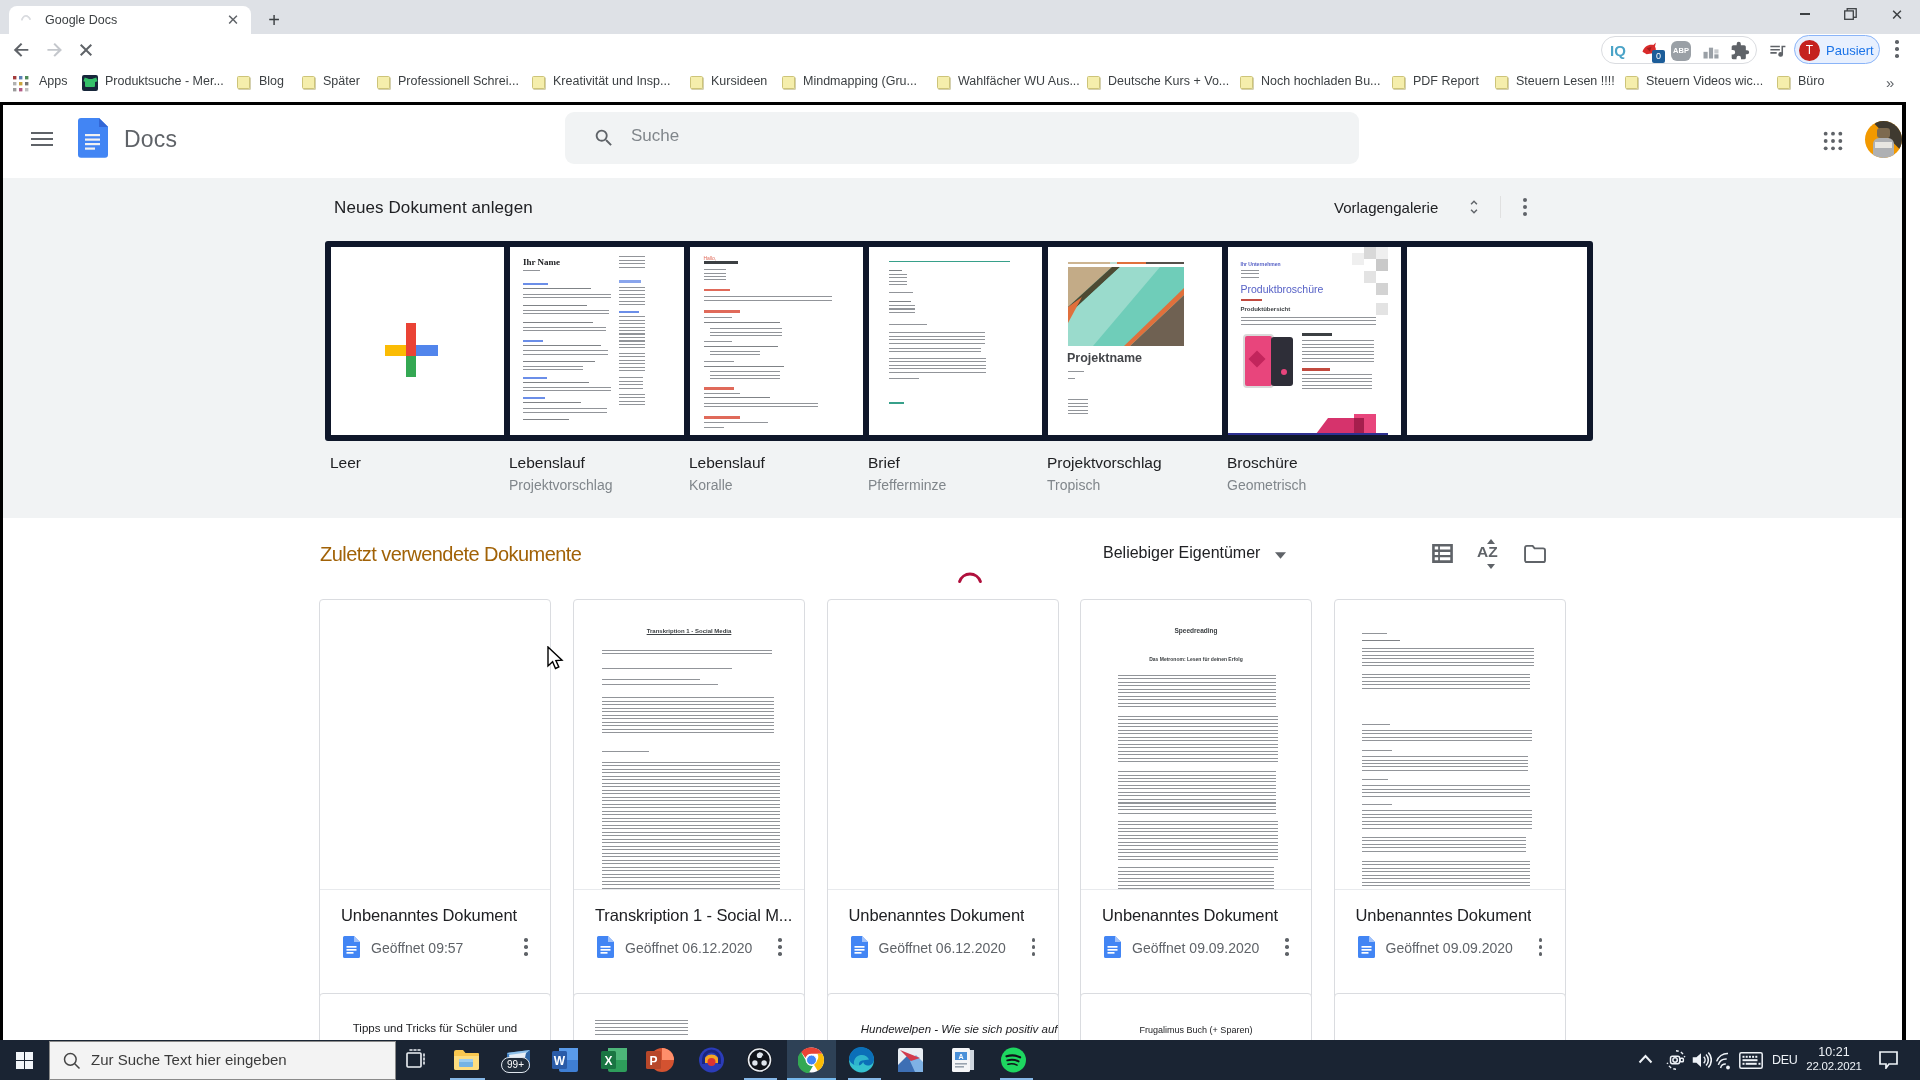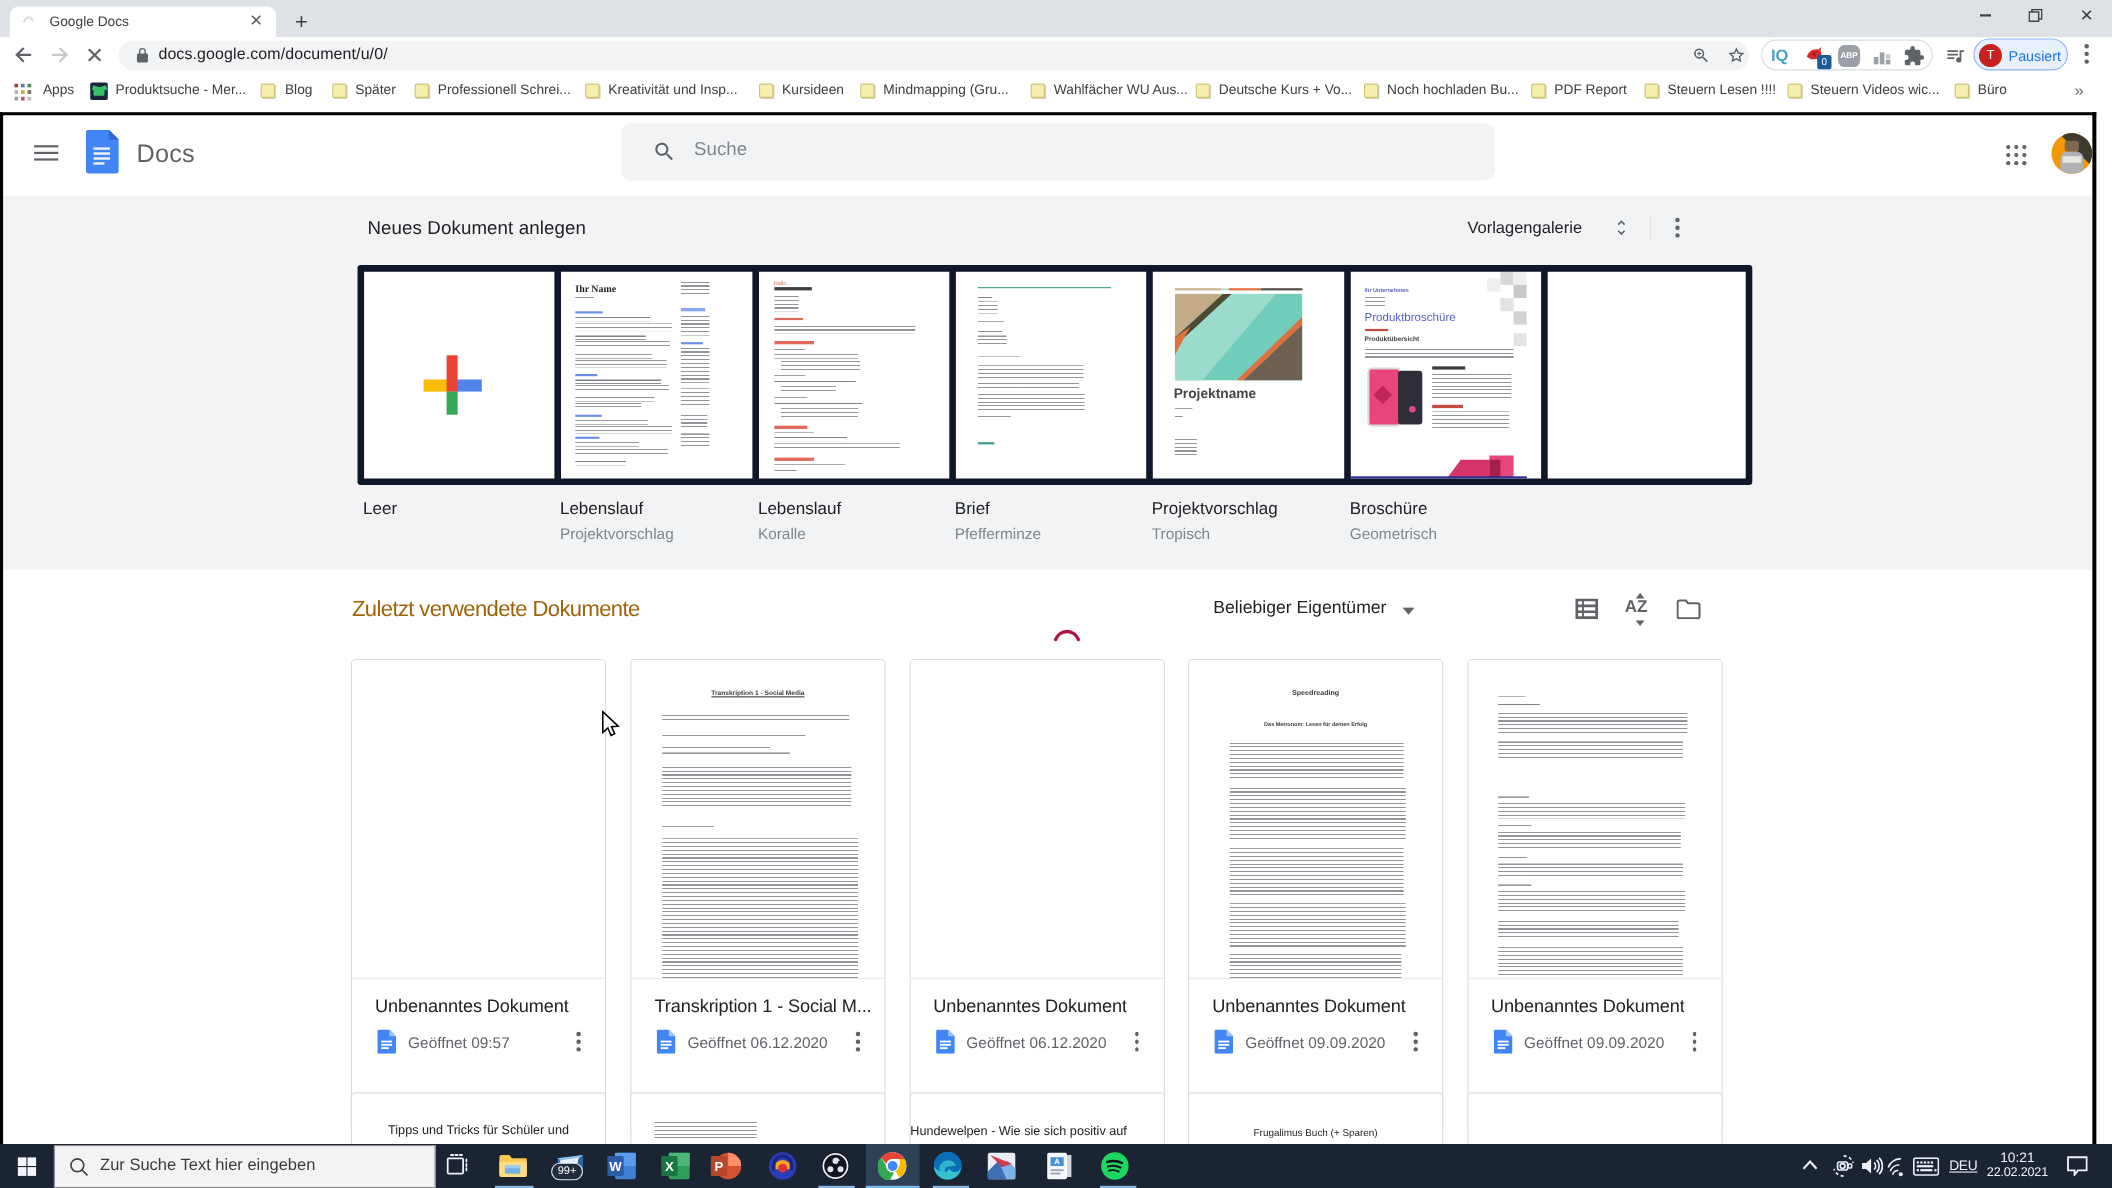--- a/index.html
+++ b/index.html
@@ -93,34 +93,20 @@
   <div id="toolbar" class="abs">
     <svg class="navic abs" style="left:9px;" viewBox="0 0 26 26">
         <path d="M20 12H8.5l5-5-1.6-1.6L4.2 13l7.7 7.6 1.6-1.6-5-5H20z" fill="#5f6368" transform="scale(0.92) translate(1,1)"></path>
       </svg>
     <svg class="navic abs" style="left:41px;" viewBox="0 0 26 26">
         <path d="M6 12h11.5l-5-5 1.6-1.6L21.8 13l-7.7 7.6-1.6-1.6 5-5H6z" fill="#c4c7cc" transform="scale(0.92) translate(1,1)"></path>
       </svg>
     <svg class="navic abs" style="left:73px;" viewBox="0 0 26 26">
         <path d="M19 8.4L17.6 7 13 11.6 8.4 7 7 8.4l4.6 4.6L7 17.6 8.4 19l4.6-4.6 4.6 4.6 1.4-1.4-4.6-4.6z" fill="#5f6368"></path>
       </svg>
-    <div id="omnibox" class="abs">
-      <svg class="abs" style="left:14px;top:6px;" width="15" height="15" viewBox="0 0 24 24">
-          <path fill="#5f6368" d="M12 1a5 5 0 0 0-5 5v3H6a2 2 0 0 0-2 2v9a2 2 0 0 0 2 2h12a2 2 0 0 0 2-2v-9a2 2 0 0 0-2-2h-1V6a5 5 0 0 0-5-5zm-3 5a3 3 0 0 1 6 0v3H9z"></path>
-        </svg>
-      <div class="url">docs.google.com/document/u/0/</div>
-      <svg class="abs" style="left:1430px;top:5px;" width="17" height="17" viewBox="0 0 24 24">
-          <path fill="#5f6368" d="M15.5 14h-.8l-.3-.3a6.5 6.5 0 1 0-.7.7l.3.3v.8l5 5 1.5-1.5zm-6 0a4.5 4.5 0 1 1 0-9 4.5 4.5 0 0 1 0 9z"></path>
-          <rect x="6.8" y="8.8" width="5.4" height="1.4" fill="#5f6368"></rect>
-          <rect x="8.8" y="6.8" width="1.4" height="5.4" fill="#5f6368"></rect>
-        </svg>
-      <svg class="abs" style="left:1462px;top:5px;" width="17" height="17" viewBox="0 0 24 24">
-          <path fill="none" stroke="#5f6368" stroke-width="1.8" d="M12 3.6l2.5 5.2 5.7.7-4.2 3.9 1.1 5.6L12 16.2 6.9 19l1.1-5.6-4.2-3.9 5.7-.7z"></path>
-        </svg>
-    </div>
     <div id="extpill" class="abs">
       <div class="abs" style="left:8px;top:5px;font-size:15px;font-weight:bold;color:#4aa3c7;">IQ</div>
       <svg class="abs" style="left:38px;top:3px;" width="20" height="20" viewBox="0 0 24 24">
           <path fill="#d92b2b" d="M3 14 C5 8 10 5 16 6 L19 3 L18 8 C20 11 19 15 15 16 L8 17 Z"></path>
           <path fill="#a61e1e" d="M8 10 L14 8 L12 14 Z"></path>
         </svg>
       <div class="abs" style="left:50px;top:13px;width:13px;height:13px;background:#1c5d99;border-radius:2px;color:#fff;font-size:9px;text-align:center;line-height:13px;">0</div>
       <div class="abs" style="left:69px;top:4px;width:20px;height:20px;background:#9aa0a6;border-radius:6px;color:#fff;font-size:7.5px;font-weight:bold;text-align:center;line-height:20px;">ABP</div>
       <svg class="abs" style="left:99px;top:4px;" width="20" height="20" viewBox="0 0 24 24">
           <rect x="3" y="13" width="5" height="8" fill="#9aa0a6"></rect>
@@ -540,21 +526,21 @@
         </div>
     </div>
 
     <div class="dcard" style="left:316px;top:475px;">
       <div class="abs" style="left:0;top:28px;width:230px;text-align:center;font-size:11.5px;color:#202124;">Tipps und Tricks für Schüler und</div>
     </div>
     <div class="dcard" style="left:570px;top:475px;">
       <div class="tll" style="left:21px;top:26px;width:93px;height:16px;"></div>
     </div>
     <div class="dcard" style="left:823.5px;top:475px;">
-      <div class="abs" style="left:0;top:29px;width:230px;text-align:left;font-size:11.5px;color:#202124;">Hundewelpen - Wie sie sich positiv auf</div>
+      <div class="abs" style="left:0;top:29px;width:230px;text-align:right;font-size:11.5px;color:#202124;font-style:italic;">Hundewelpen - Wie sie sich positiv auf</div>
     </div>
     <div class="dcard" style="left:1077px;top:475px;">
       <div class="abs" style="left:0;top:31px;width:230px;text-align:center;font-size:9px;color:#202124;">Frugalimus Buch (+ Sparen)</div>
     </div>
     <div class="dcard" style="left:1330.5px;top:475px;"></div>
 
     <svg class="abs" style="left:541px;top:128px;" width="22" height="26" viewBox="0 0 22 26">
         <path d="M4 1 L4 20 L8.6 15.8 L11.5 22.5 L14.8 21 L11.9 14.6 L18 14.2 Z" fill="#fff" stroke="#000" stroke-width="1.4"></path>
       </svg>
   </div>
@@ -739,21 +725,21 @@
           <rect x="6.7" y="3.8" width="2" height="2"></rect>
           <rect x="9.9" y="3.8" width="2" height="2"></rect>
           <rect x="13.1" y="3.8" width="2" height="2"></rect>
           <rect x="16.3" y="3.8" width="2" height="2"></rect>
           <rect x="3.5" y="7.2" width="15" height="2"></rect>
           <rect x="3.5" y="10.8" width="2" height="2"></rect>
           <rect x="6.7" y="10.8" width="11" height="2"></rect>
           <rect x="19.5" y="10.8" width="2" height="2"></rect>
         </g>
       </svg>
-    <div class="tray" style="left:1772px;top:13px;font-size:12.5px;letter-spacing:-0.3px;color:#eef2f7;text-decoration:underline;">DEU</div>
+    <div class="tray" style="left:1772px;top:13px;font-size:12.5px;letter-spacing:-0.3px;color:#eef2f7;">DEU</div>
     <div class="tray" style="left:1806px;top:5px;width:56px;text-align:center;font-size:12.5px;color:#eef2f7;">10:21</div>
     <div class="tray" style="left:1802px;top:20px;width:64px;text-align:center;font-size:11.5px;letter-spacing:-0.2px;color:#eef2f7;">22.02.2021</div>
     <svg class="tray" style="left:1879px;top:11px;" width="19" height="18" viewBox="0 0 19 18">
         <path d="M1 1h17v12h-8l-3 4v-4H1z" fill="none" stroke="#eef2f7" stroke-width="1.7"></path>
       </svg>
   </div>
 
 </div>
 
 </body></html>

